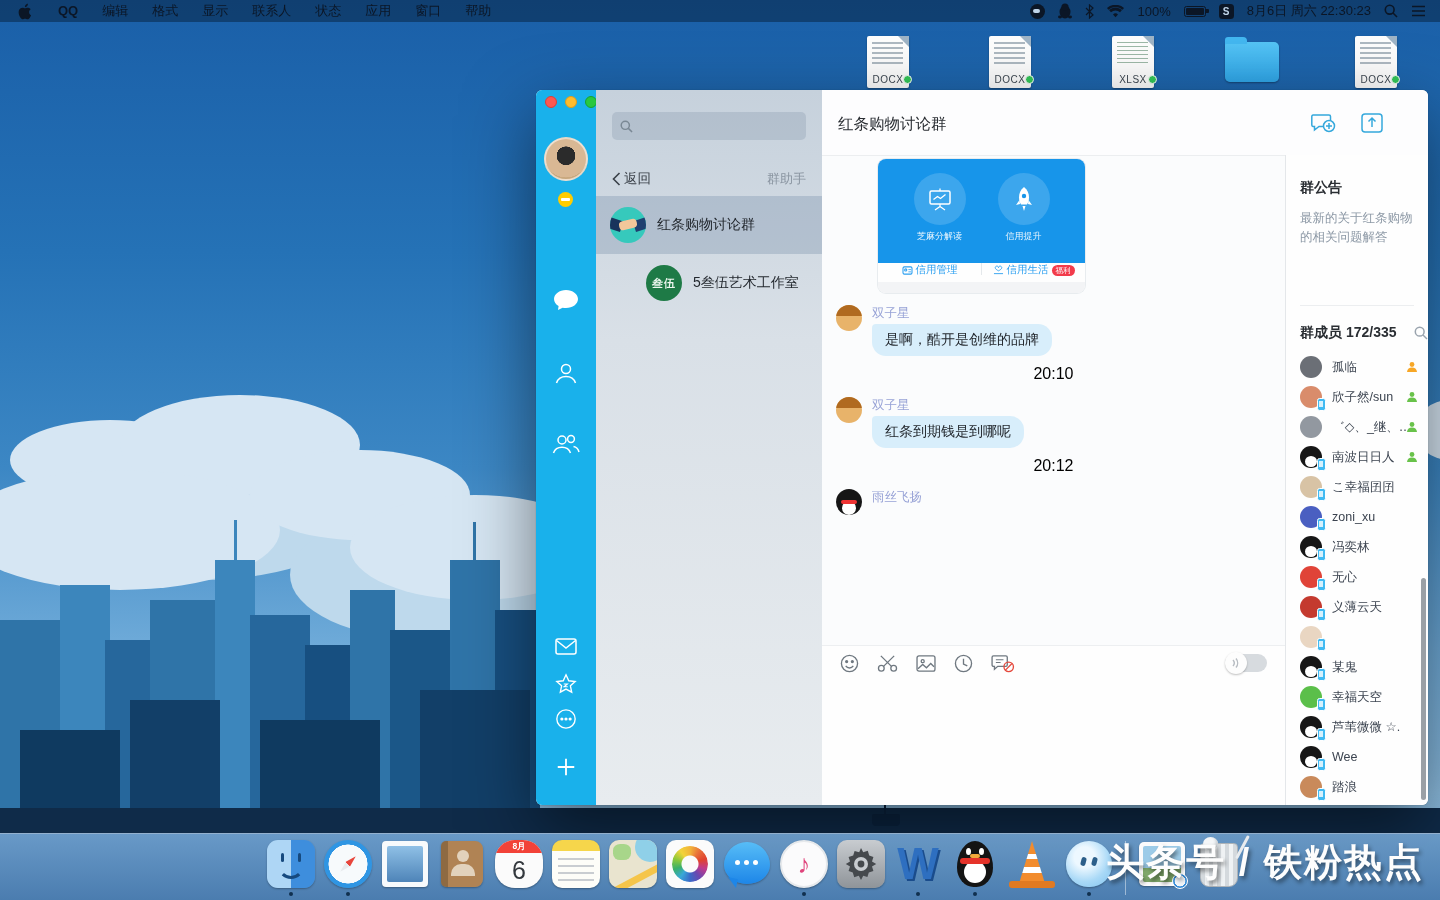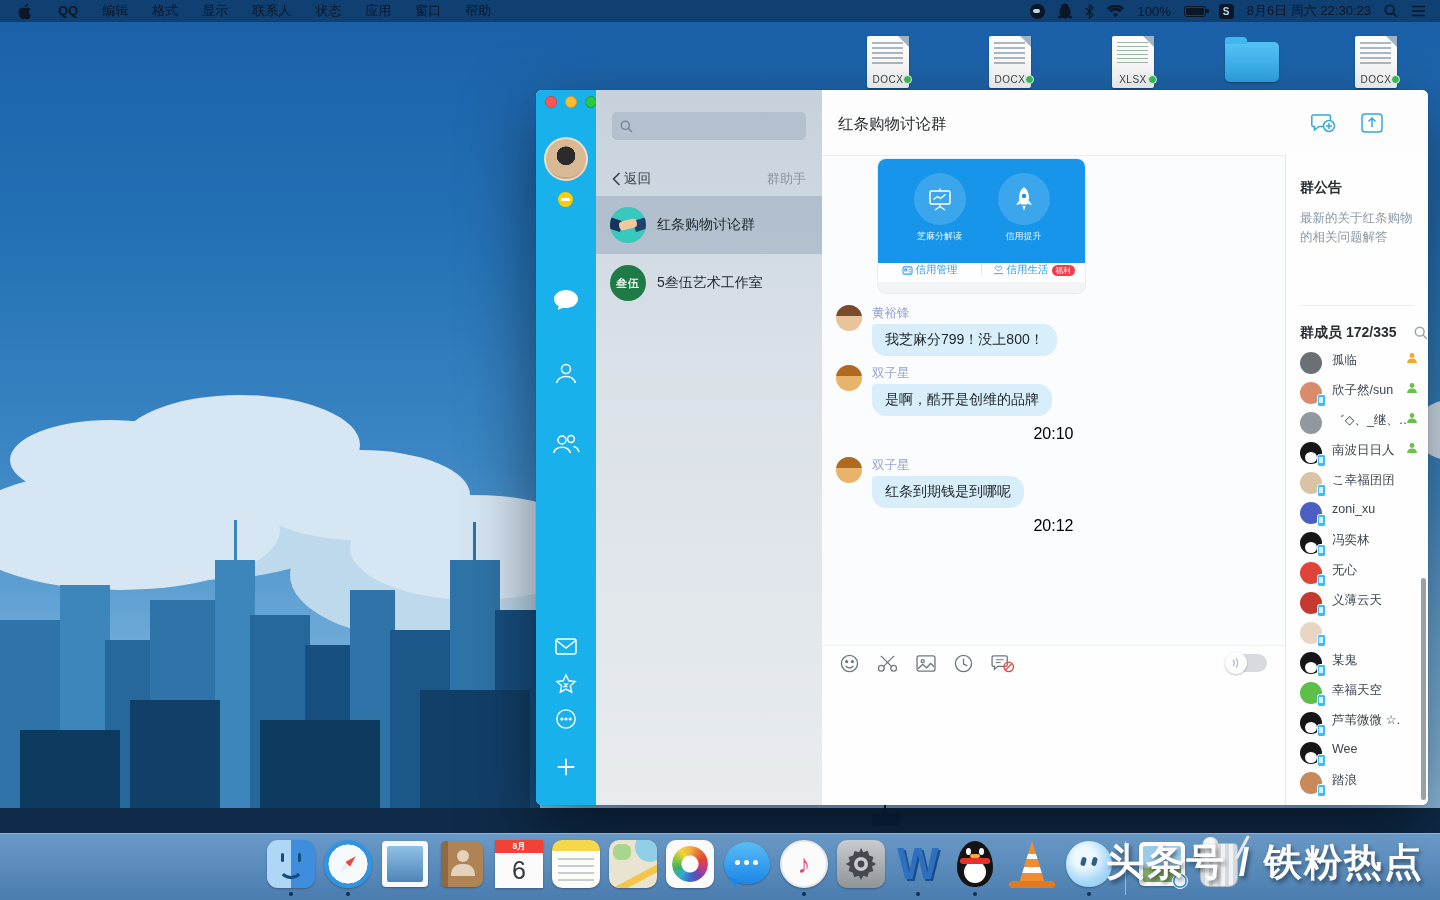--- a/index.html
+++ b/index.html
@@ -123,21 +123,21 @@
 
 
 .group-panel { position:absolute; left:749px; top:65px; width:143px; height:650px; background:#FEFEFE; border-left:1px solid #E4E7EA; padding:24px 0 0 14px; }
 .gp-title { font-size:14px; font-weight:700; color:#2A2E33; }
 .gp-body { margin-top:12px; font-size:12.5px; color:#8C98A5; line-height:19px; width:118px; }
 .gp-div { margin:58px 14px 0 0; border-top:1px solid #ECEEF0; }
 .gp-members-head { margin-top:18px; display:flex; align-items:center; }
 .gp-members-label { font-size:14px; font-weight:700; color:#2A2E33; }
 .gp-msearch { margin-left:auto; display:flex; }
 .member-list { margin-top:10px; }
-.member-row { height:30px; display:flex; align-items:flex-start; padding-right:10px; }
+.member-row { height:30px; display:flex; align-items:center; padding-right:10px; }
 .m-av { width:22px; height:22px; border-radius:50%; position:relative; flex:0 0 22px; }
 .m-av.penguin { background:#161616; }
 .m-av.penguin::before { content:""; position:absolute; left:5px; top:10px; width:12px; height:11px; border-radius:50%; background:#fff; }
 .m-phone { position:absolute; right:-4px; bottom:-3px; width:9px; height:13px; background:#41BAF2; border:1.5px solid #fff; border-radius:2.5px; }
 .m-phone::before { content:""; position:absolute; left:1px; top:1.5px; width:4px; height:6px; background:#D6F1FD; }
 .m-name { margin-left:10px; font-size:12.5px; color:#3C4450; white-space:nowrap; overflow:hidden; max-width:78px; }
 .m-role { margin-left:auto; display:flex; }
 .win-scrollbar { position:absolute; right:2px; top:488px; width:5px; height:222px; border-radius:2.5px; background:#9AA0A6; }
 
 
@@ -154,21 +154,21 @@
 .fd-eye.l { left:14px; } .fd-eye.r { right:14px; }
 .fd-smile { position:absolute; left:11px; bottom:9px; width:26px; height:13px; border:3px solid #16497E; border-top:none; border-radius:0 0 18px 18px; border-left-color:transparent; border-right-color:transparent; }
 .saf { position:absolute; inset:1px; border-radius:50%; background:radial-gradient(circle,#F7FAFC 0 57%,#2F95E3 58%); box-shadow:0 1px 2px rgba(0,0,0,.3); }
 .saf-needle { position:absolute; left:13px; top:13px; width:22px; height:22px; transform:rotate(45deg);
   clip-path:polygon(50% 0,64% 50%,50% 100%,36% 50%); background:linear-gradient(180deg,#E8463C 50%,#E8EBEE 50%); }
 .mail { position:absolute; inset:2px; background:#F7FAFC; border-radius:4px; box-shadow:0 1px 2px rgba(0,0,0,.3); }
 .mail-img { position:absolute; inset:5px; background:linear-gradient(180deg,#8FC0E6,#4E84B8); border-radius:2px; }
 .cont { position:absolute; inset:2px 4px; background:linear-gradient(90deg,#8E6A42 0 7px,#B08354 7px); border-radius:5px 8px 8px 5px; box-shadow:0 1px 2px rgba(0,0,0,.3); }
 .cont-head { position:absolute; left:16px; top:9px; width:12px; height:12px; border-radius:50%; background:#E2D2BC; }
 .cont-body { position:absolute; left:10px; top:23px; width:24px; height:12px; border-radius:10px 10px 0 0; background:#E2D2BC; }
-.cal { position:absolute; inset:1px; background:#FBFBFB; border-radius:0; overflow:hidden; box-shadow:0 1px 2px rgba(0,0,0,.3); text-align:center; }
+.cal { position:absolute; inset:1px; background:#FBFBFB; border-radius:20px; overflow:hidden; box-shadow:0 1px 2px rgba(0,0,0,.3); text-align:center; }
 .cal-m { display:block; height:13px; background:#F24238; color:#fff; font-size:8.5px; line-height:13px; font-weight:700; }
 .cal-d { display:block; font-size:25px; color:#33383D; line-height:34px; font-weight:400; }
 .notes { position:absolute; inset:1px; border-radius:10px; overflow:hidden; box-shadow:0 1px 2px rgba(0,0,0,.3);
   background:linear-gradient(180deg,#F6D64B 0 11px,#FDFDF8 11px), #FDFDF8; }
 .notes::after { content:""; position:absolute; left:6px; right:6px; top:18px; height:24px;
   background:repeating-linear-gradient(180deg,#C9CDD1 0 1.5px,transparent 1.5px 7px); }
 .maps { position:absolute; inset:1px; border-radius:10px; overflow:hidden; background:#E9E4CF; box-shadow:0 1px 2px rgba(0,0,0,.3); }
 .maps-water { position:absolute; right:-8px; top:-8px; width:30px; height:30px; border-radius:50%; background:#8FD0E8; }
 .maps-road { position:absolute; left:-6px; bottom:6px; width:70px; height:7px; background:#F5C54A; transform:rotate(-28deg); }
 .maps::after { content:""; position:absolute; left:4px; top:4px; width:18px; height:16px; border-radius:40%; background:#A8D68A; }
@@ -399,21 +399,21 @@
     <div class="conv-list" id="conv-list">
         <div class="conv-item selected">
           <div class="conv-av av-hand">
             <i class="arm-l"></i>
             <i class="arm-r"></i>
             <i class="hands"></i>
           </div>
           <span class="conv-name">红条购物讨论群</span>
         </div>
         <div class="conv-item">
-          <div class="conv-av av-text" style="background: rgb(30, 122, 70);">叁伍</div>
+          <div class="conv-av av-text" style="background: rgb(30, 122, 70); margin-left: 36px;">叁伍</div>
           <span class="conv-name">5叁伍艺术工作室</span>
         </div>
       </div>
   </div>
 
   <div class="chat-header">
     <span class="chat-title">红条购物讨论群</span>
     <span class="hd-ic newchat">
       <svg width="26" height="22" viewBox="0 0 26 22" fill="none" stroke="#35A8DC" stroke-width="1.5">
           <path d="M2 2h16a1.5 1.5 0 0 1 1.5 1.5V12a1.5 1.5 0 0 1-1.5 1.5H8l-4.5 3.5v-3.5H2A1.5 1.5 0 0 1 .8 12V3.5A1.5 1.5 0 0 1 2 2z" transform="translate(1 1)"></path>
@@ -468,34 +468,36 @@
             <svg width="11" height="10" viewBox="0 0 12 11" fill="none" stroke="#2B9FF0" stroke-width="1.2">
                 <path d="M6 3.2C6 2 7 1 8.2 1S10.5 2 10.5 3.2C10.5 5 8 6.5 6 7.5 4 6.5 1.5 5 1.5 3.2 1.5 2 2.5 1 3.8 1S6 2 6 3.2z" transform="scale(.8) translate(1.5 .5)"></path>
                 <path d="M1 9.5h10" stroke-width="1"></path>
               </svg>
             <span>信用生活</span>
             <i class="cl-badge">福利</i>
           </div>
         </div>
         <div class="card-foot"></div>
       </div>
-    <div class="msg-row">
-          <div class="msg-av human" style="background: rgb(233, 196, 154); --hair: #7A4A2B;"></div>
-          <div class="msg-main"><div class="msg-name">黄裕锋</div><div class="msg-bubble">我芝麻分799！没上800！</div></div>
-        </div>
         <div class="msg-row">
           <div class="msg-av human" style="background: rgb(232, 179, 106); --hair: #B06A20;"></div>
           <div class="msg-main"><div class="msg-name">双子星</div><div class="msg-bubble">是啊，酷开是创维的品牌</div></div>
         </div>
         <div class="time-row">20:10</div>
         <div class="msg-row">
           <div class="msg-av human" style="background: rgb(232, 179, 106); --hair: #B06A20;"></div>
           <div class="msg-main"><div class="msg-name">双子星</div><div class="msg-bubble">红条到期钱是到哪呢</div></div>
         </div>
         <div class="time-row">20:12</div>
+        <div class="msg-row">
+          <div class="msg-av penguin"></div>
+          <div class="msg-main">
+            <div class="msg-name">雨丝飞扬</div>
+          </div>
+        </div>
       </div>
   </div>
 
   <div class="chat-toolbar">
     <span class="tb-ic">
       <svg width="19" height="19" viewBox="0 0 20 20" fill="none" stroke="#6F7880" stroke-width="1.4">
           <circle cx="10" cy="10" r="8.5"></circle>
           <circle cx="7" cy="8" r="1" fill="#6F7880"></circle>
           <circle cx="13" cy="8" r="1" fill="#6F7880"></circle>
           <path d="M6 12.5c1 1.5 2.4 2.2 4 2.2s3-.7 4-2.2"></path>

